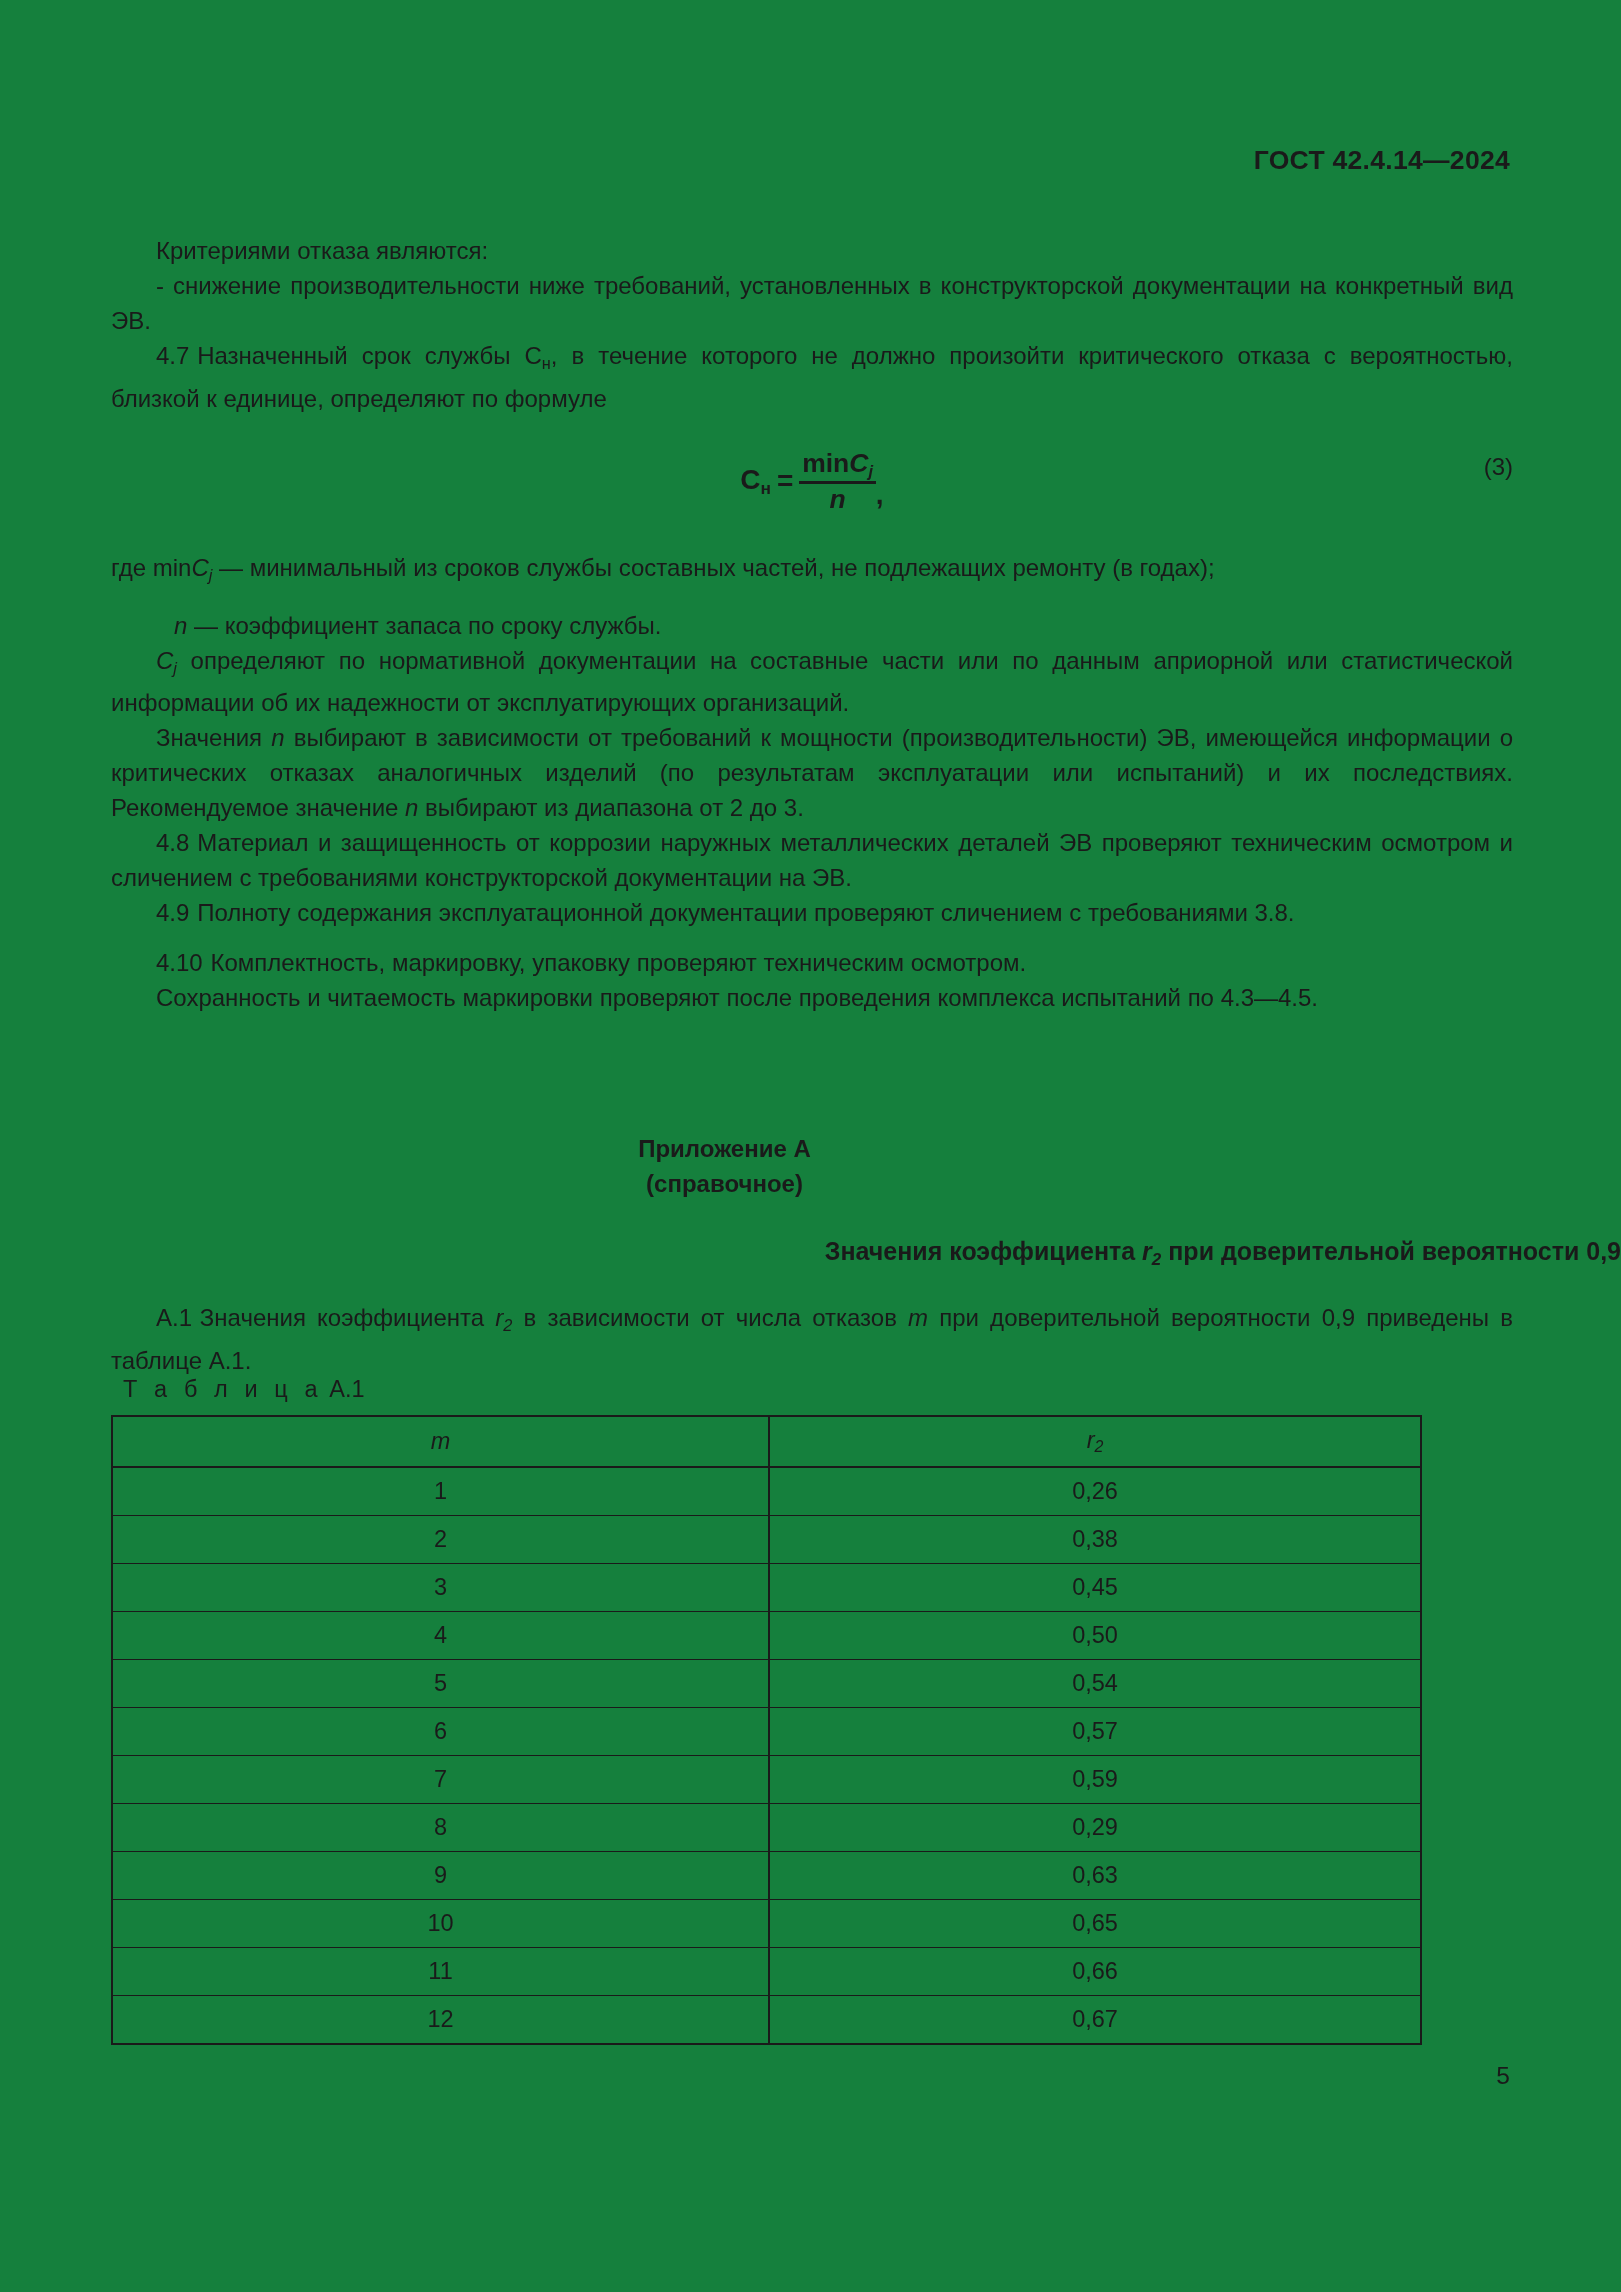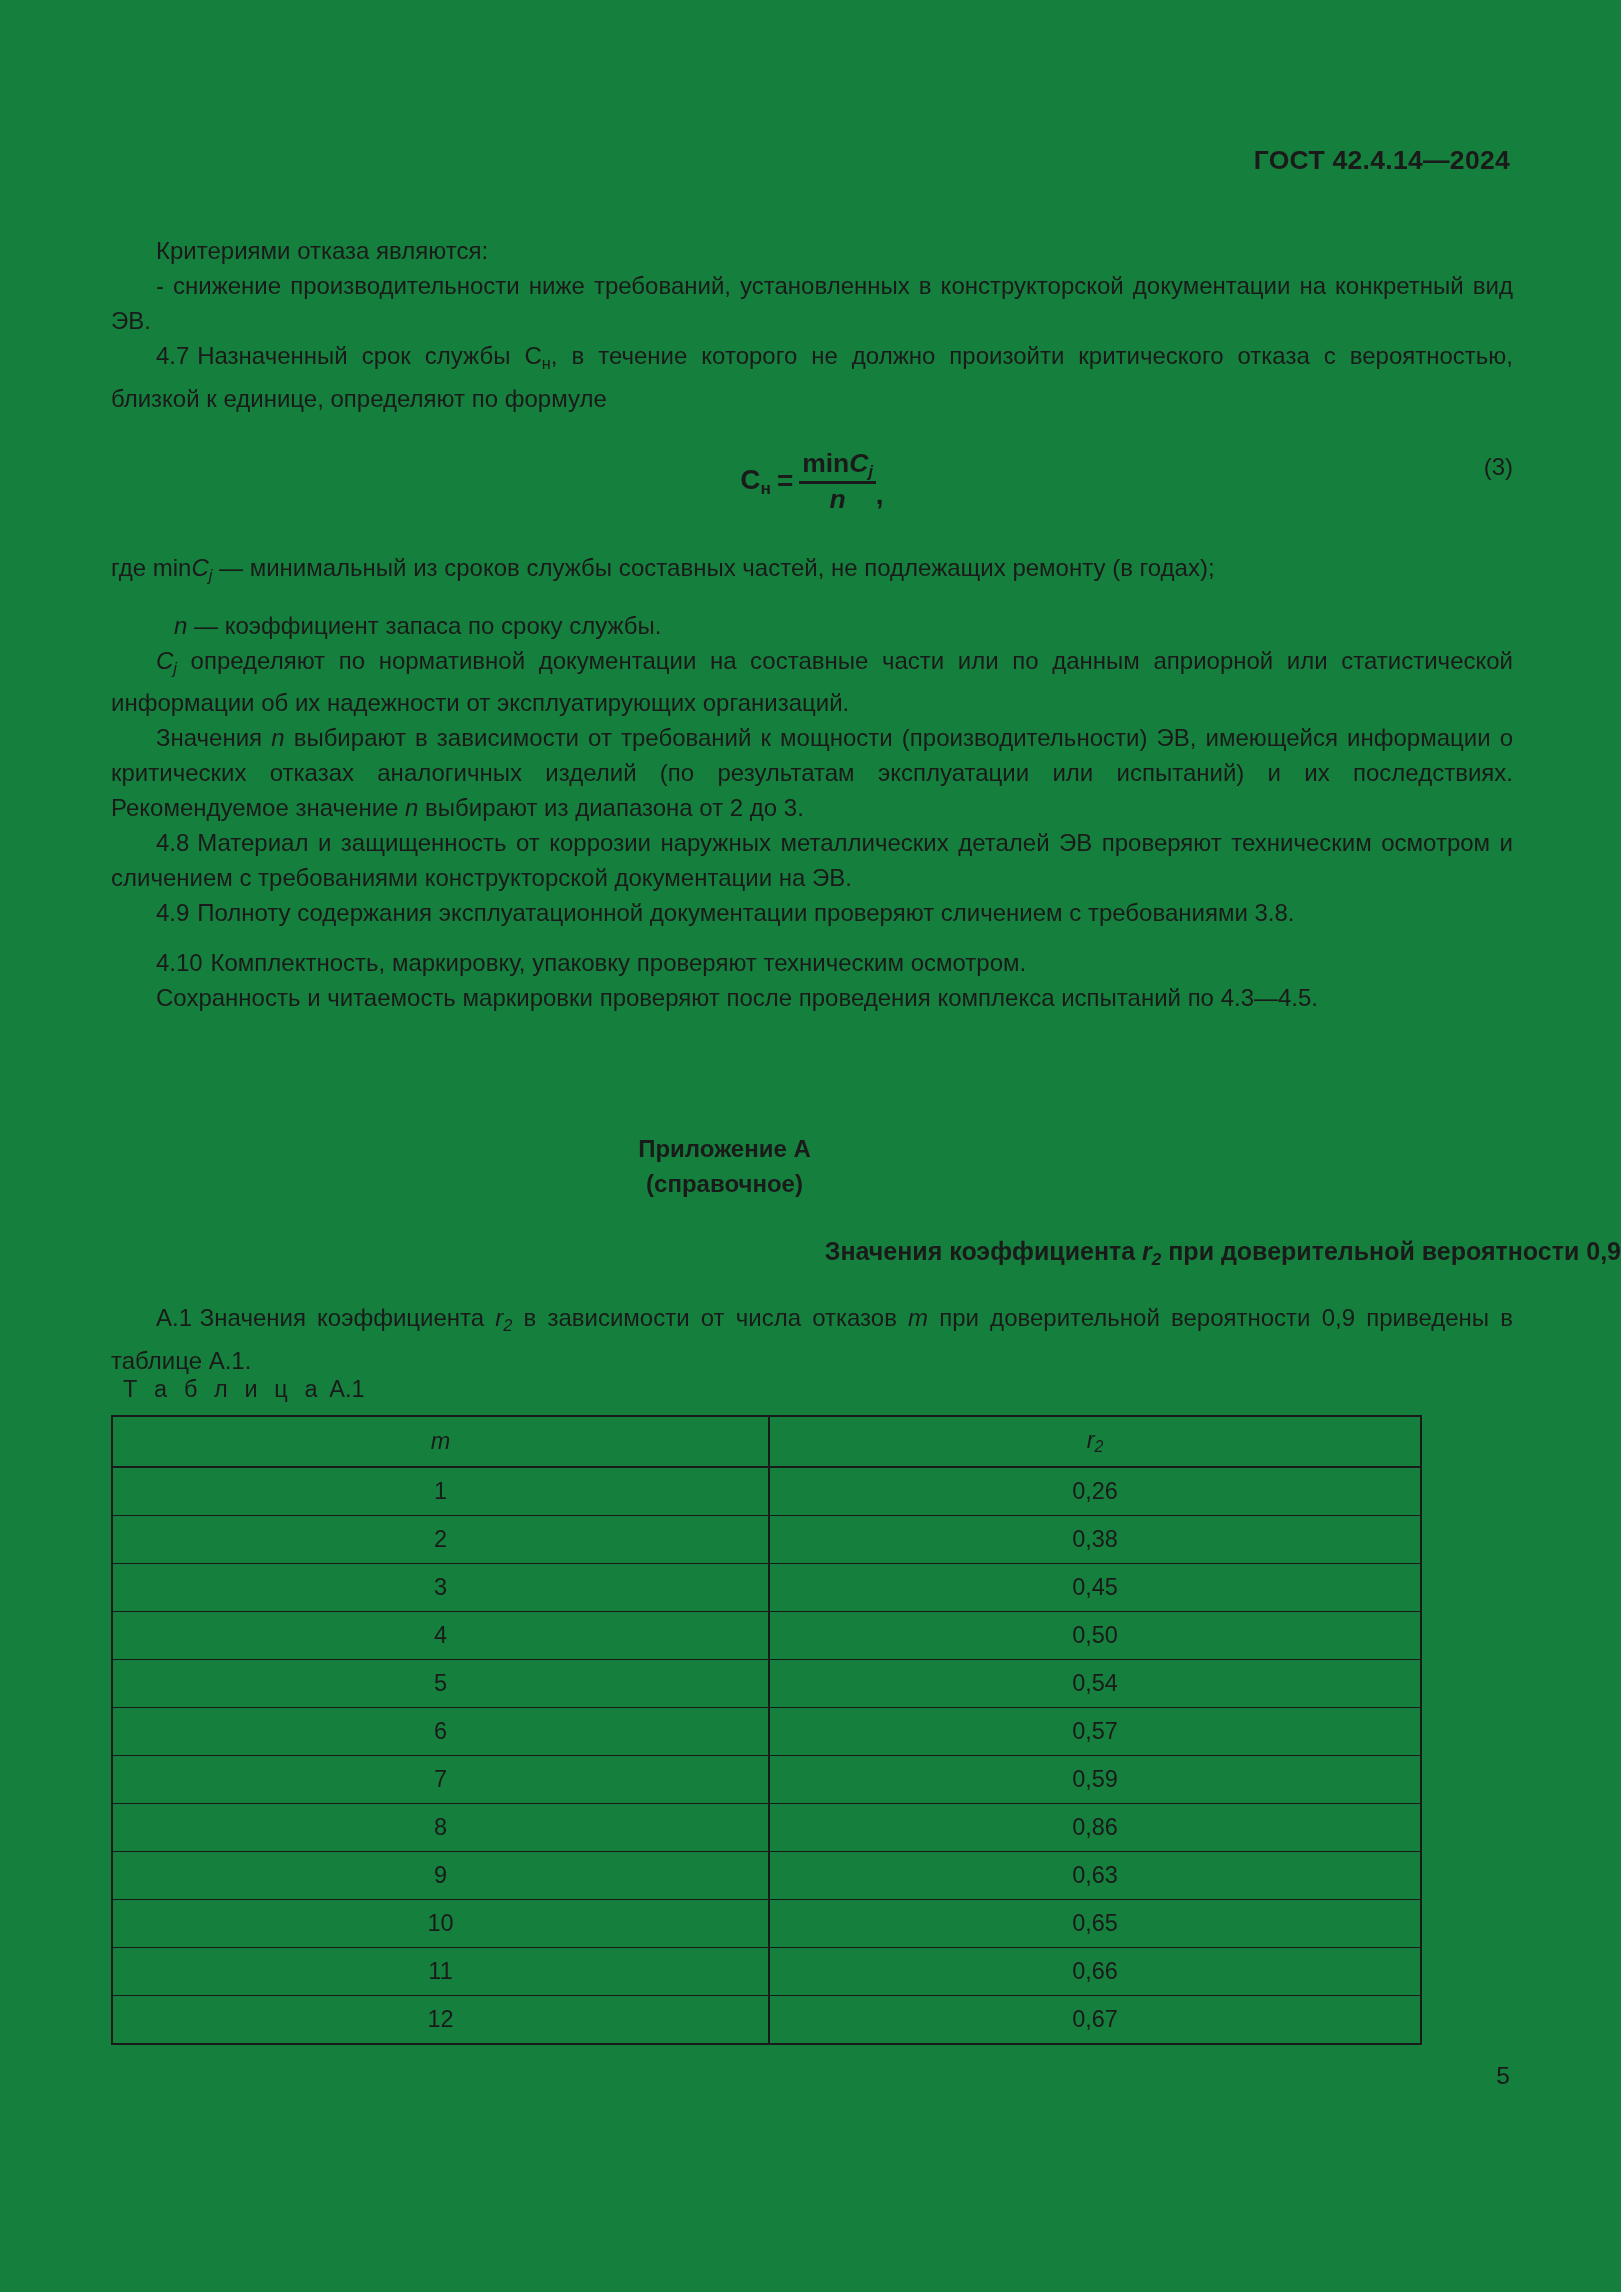--- a/index.html
+++ b/index.html
@@ -356,21 +356,21 @@
       <tr>
         <td>6</td>
         <td>0,57</td>
       </tr>
       <tr>
         <td>7</td>
         <td>0,59</td>
       </tr>
       <tr>
         <td>8</td>
-        <td>0,86</td>
+        <td>0,29</td>
       </tr>
       <tr>
         <td>9</td>
         <td>0,63</td>
       </tr>
       <tr>
         <td>10</td>
         <td>0,65</td>
       </tr>
       <tr>

